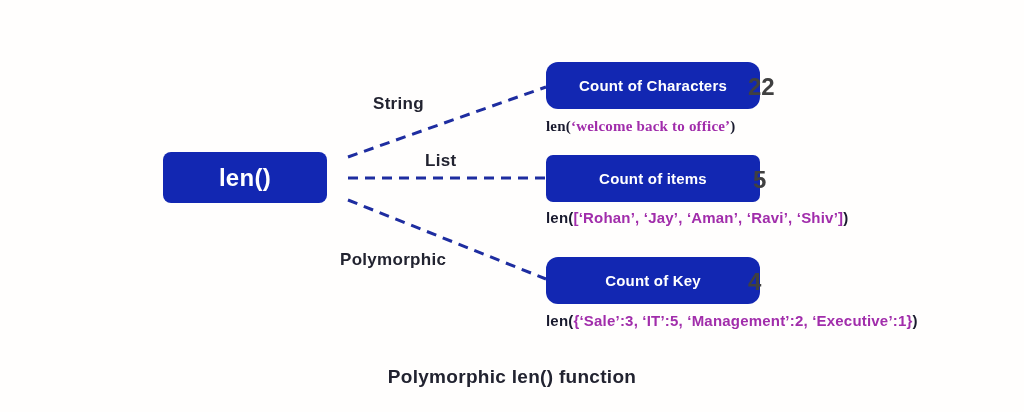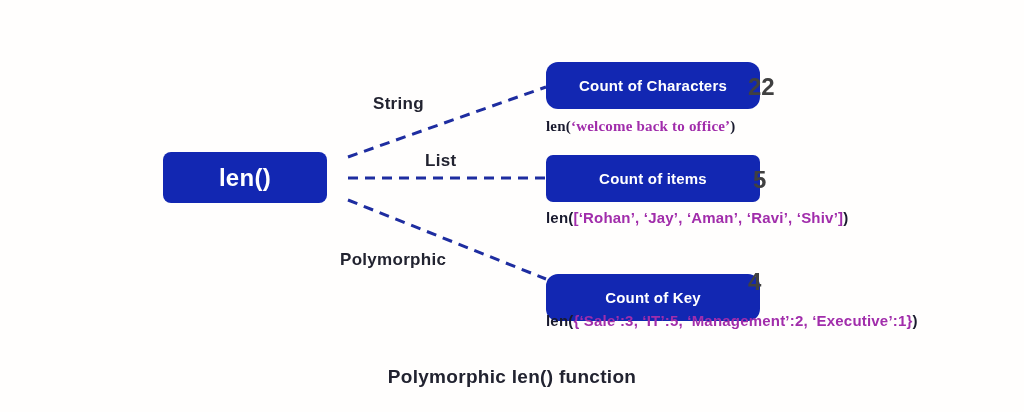--- a/index.html
+++ b/index.html
@@ -123,21 +123,21 @@
   </div>
 
   <div class="node-box" style="top:155px;border-radius:7px;">
     <span>Count of items</span>
   </div>
   <div class="result-value" style="top:166px; left:753px;">5</div>
   <div class="code-line" style="top:209px;">
     <span class="code-dark">len(</span><span class="code-purple">[‘Rohan’, ‘Jay’, ‘Aman’, ‘Ravi’, ‘Shiv’]</span><span class="code-dark">)</span>
   </div>
 
-  <div class="node-box" style="top:274px;">
+  <div class="node-box" style="top:257px;">
     <span>Count of Key</span>
   </div>
   <div class="result-value" style="top:268px;">4</div>
   <div class="code-line" style="top:312px;">
     <span class="code-dark">len(</span><span class="code-purple">{‘Sale’:3, ‘IT’:5, ‘Management’:2, ‘Executive’:1}</span><span class="code-dark">)</span>
   </div>
 
   <div class="caption">Polymorphic len() function</div>
 
 </div>

